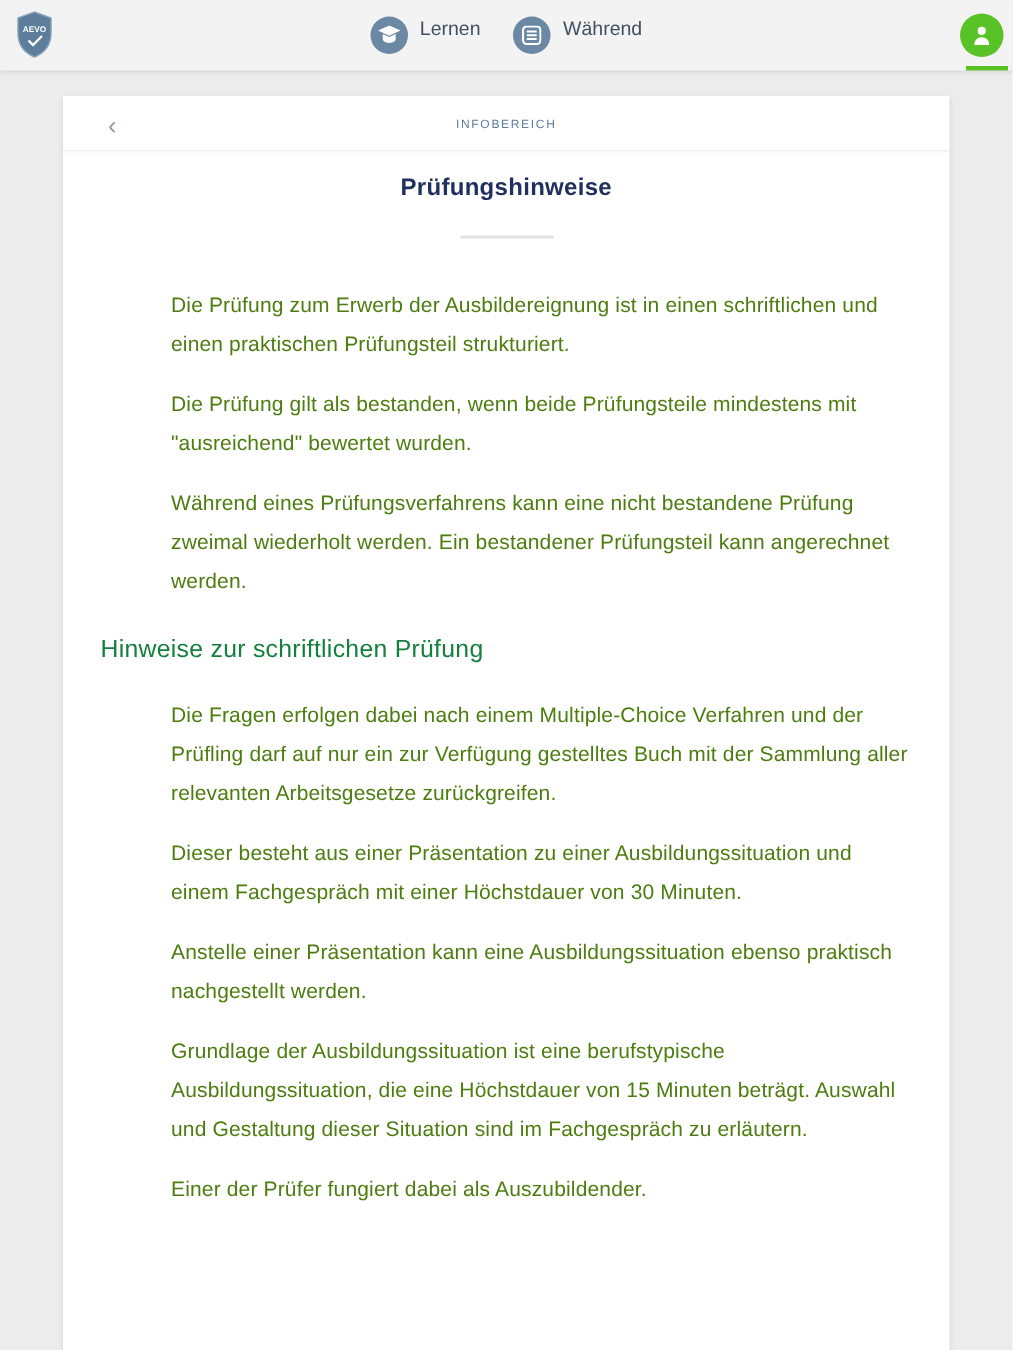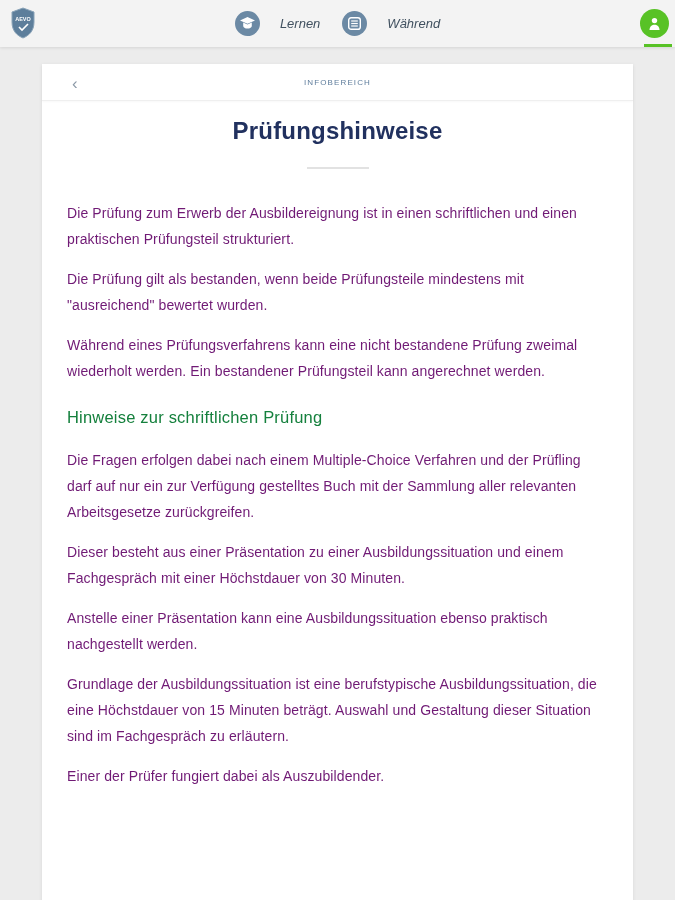--- a/index.html
+++ b/index.html
@@ -27,24 +27,22 @@
     cursor:pointer;
   }
   .appbar-nav {
     margin:0 auto;
     display:flex;
     align-items:center;
     gap:22px;
   }
   .nav-item {
     display:flex;
-    align-items:center;
-    gap:20px;
-    cursor:pointer;
-    font-style:italic;
+    gap:8px;
+    cursor:pointer;
   }
   .nav-circle {
     width:25px; height:25px;
     border-radius:50%;
     background:#6b89a4;
     display:flex;
     align-items:center;
     justify-content:center;
   }
   .nav-label {
@@ -98,42 +96,43 @@
   .breadcrumb {
     font-size:8px;
     font-weight:400;
     letter-spacing:.14em;
     color:#5f7d9c;
     text-transform:uppercase;
   }
   .page-title {
     margin-top:16px;
     text-align:center;
-    font-size:24px;
+    font-size:16px;
     font-weight:800;
     color:#21315f;
     letter-spacing:.2px;
   }
   .title-divider {
     width:62px;
     height:2px;
     background:#e2e2e2;
     margin:22px auto 0;
     border:none;
   }
 
   .content {
     padding:31px 25px 0 25px;
   }
   .content p {
     font-size:14px;
     line-height:26px;
-    color:#701a75;
+    color:#4d7c0f;
     margin-bottom:14px;
     letter-spacing:.1px;
+    margin-left:47px;
   }
   .content h2 {
     font-size:16.5px;
     font-weight:400;
     color:#15803d;
     margin:24px 0 20px;
     letter-spacing:.2px;
   }
 
   svg { display:block; }

